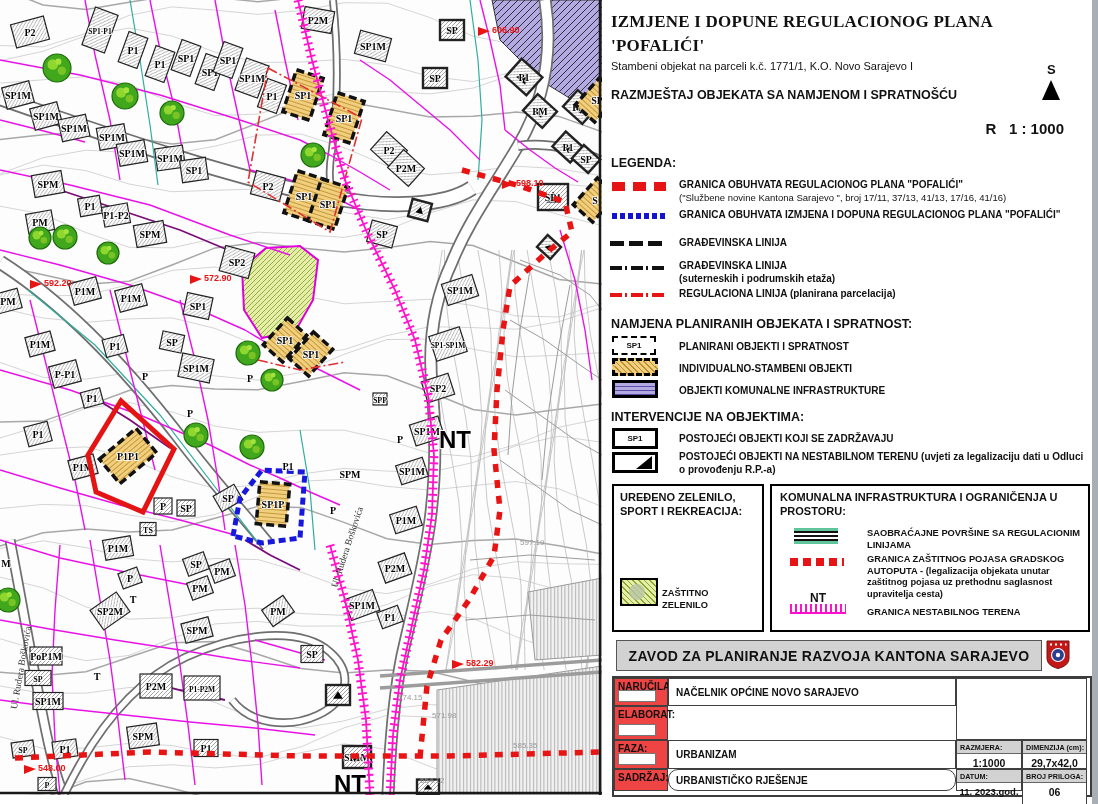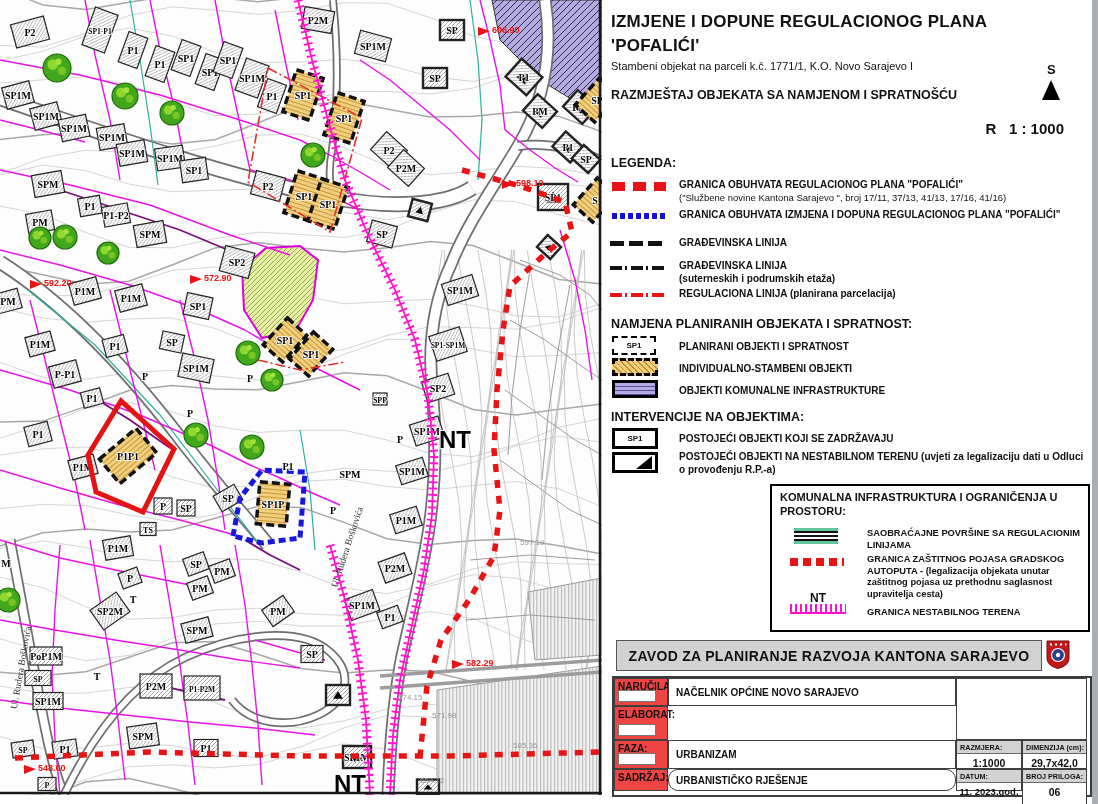--- a/index.html
+++ b/index.html
@@ -4,21 +4,21 @@
 <style>
   html,body{margin:0;padding:0;background:#fff;}
   .stage{position:relative;width:1098px;height:804px;background:#fff;overflow:hidden;
          font-family:"Liberation Sans","DejaVu Sans",sans-serif;color:#111;}
   .abs{position:absolute;}
   .b{font-weight:bold;}
   
   #map-wrap{position:absolute;left:0;top:0;width:602px;height:795px;background:#fdfdfd;}
   
   #panel{position:absolute;left:604px;top:0;width:488px;height:795px;background:#fff;}
-  .t1{font-size:17px;font-weight:bold;letter-spacing:.2px;}
+  .t1{font-size:17px;font-weight:bold;letter-spacing:.2px;font-family:Liberation Serif, serif;}
   .t2{font-size:11px;}
   .t3{font-size:12.5px;font-weight:bold;}
   .scale{font-size:15px;font-weight:bold;white-space:pre;}
   .sec{font-size:12.5px;font-weight:bold;}
   .ll{font-size:10px;font-weight:bold;line-height:12.5px;}
   .ls{font-size:9.5px;}
   .north-tri{width:0;height:0;border-left:9px solid transparent;border-right:9px solid transparent;border-bottom:20px solid #000;}
   
   .sym-red-dash{width:54px;height:9px;background:repeating-linear-gradient(90deg,#e61414 0 13px,transparent 13px 21px);}
   .sym-blue-dash{width:54px;height:6px;background:repeating-linear-gradient(90deg,#1414cc 0 5px,transparent 5px 8px);}
@@ -765,20 +765,27 @@
     <div class="abs sec" style="left:7px;top:410px;">INTERVENCIJE NA OBJEKTIMA:</div>
     <div class="abs sym-box solid" style="left:8px;top:428px;">
       <span>SP1</span>
     </div>
     <div class="abs ll" style="left:75px;top:433px;width:400px;">POSTOJEĆI OBJEKTI KOJI SE ZADRŽAVAJU</div>
     <div class="abs sym-box solid" style="left:8px;top:452px;">
       <span class="tri-right"></span>
     </div>
     <div class="abs ll" style="left:75px;top:451px;width:405px;">POSTOJEĆI OBJEKTI NA NESTABILNOM TERENU (uvjeti za legalizaciju dati u Odluci o provođenju R.P.-a)</div>
 
+    <div class="box" style="left:8px;top:484px;width:148px;height:144px;">
+      <div class="abs boxtitle" style="left:6px;top:5px;width:136px;">UREĐENO  ZELENILO, SPORT I REKREACIJA:</div>
+      <div class="abs sym-green" style="left:6px;top:92px;">
+          <div class="blob"></div>
+        </div>
+      <div class="abs kl" style="left:48px;top:102px;width:95px;">ZAŠTITNO ZELENILO</div>
+    </div>
 
     <div class="box" style="left:166px;top:484px;width:316px;height:144px;">
       <div class="abs boxtitle" style="left:8px;top:5px;width:300px;">KOMUNALNA INFRASTRUKTURA I OGRANIČENJA U PROSTORU:</div>
       <div class="abs sym-road" style="left:22px;top:42px;"></div>
       <div class="abs kl" style="left:95px;top:42px;width:215px;">SAOBRAĆAJNE POVRŠINE SA REGULACIONIM LINIJAMA</div>
       <div class="abs sym-redsq" style="left:18px;top:72px;"></div>
       <div class="abs kl" style="left:95px;top:68px;width:215px;">GRANICA ZAŠTITNOG POJASA GRADSKOG AUTOPUTA  -  (legalizacija objekata unutar zaštitnog pojasa uz  prethodnu saglasnost upravitelja cesta)</div>
       <div class="abs sym-nt" style="left:18px;top:106px;">
         <div class="ntt">NT</div>
         <div class="nts"></div>

